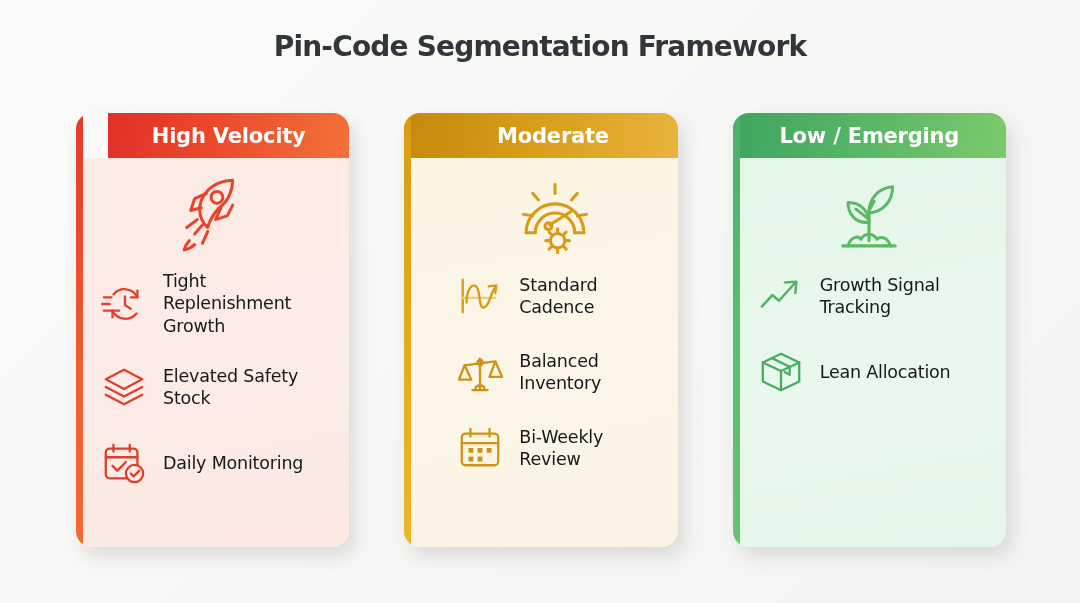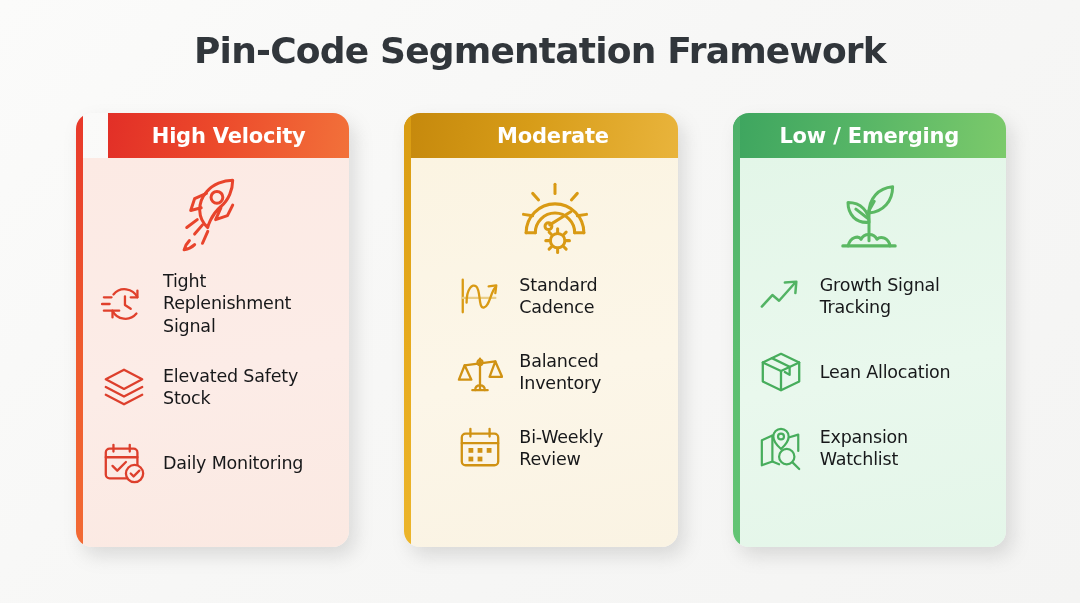--- a/index.html
+++ b/index.html
@@ -21,21 +21,21 @@
     position: relative;
     box-sizing: border-box;
   }
 
   .page-title {
     position: absolute;
     top: 30px;
     left: 0;
     width: 1080px;
     text-align: center;
-    font-size: 36px;
+    font-size: 28px;
     font-weight: 700;
     letter-spacing: -0.8px;
     color: #31363b;
     font-family: "DejaVu Sans", sans-serif;
   }
 
   .cards {
     position: absolute;
     top: 113px;
     left: 76px;
@@ -181,21 +181,21 @@
                 <path d="M38 17 A15 15 0 0 0 13 14"></path>
                 <path d="M12 31 A15 15 0 0 0 37 34"></path>
                 <path d="M38 10 L38 17 L31 17"></path>
                 <path d="M12 38 L12 31 L19 31"></path>
                 <path d="M25 16 L25 25 L31 29"></path>
                 <path d="M3 17 L11 17"></path>
                 <path d="M1 24 L9 24"></path>
                 <path d="M3 31 L11 31"></path>
               </svg>
             </span>
-            <span class="feature-label">Tight Replenishment Signal</span>
+            <span class="feature-label">Tight Replenishment Growth</span>
           </div>
 
           <div class="feature">
             <span class="feature-icon">
               <svg width="46" height="46" viewBox="0 0 48 48" fill="none" stroke="#dd3f2c" stroke-width="2.4" stroke-linecap="round" stroke-linejoin="round">
                 <path d="M24 6 L43 16 L24 26 L5 16 Z"></path>
                 <path d="M5 24 L24 34 L43 24"></path>
                 <path d="M5 32 L24 42 L43 32"></path>
               </svg>
             </span>
@@ -336,34 +336,19 @@
               <svg width="46" height="46" viewBox="0 0 48 48" fill="none" stroke="#47ad5c" stroke-width="2.4" stroke-linecap="round" stroke-linejoin="round">
                 <path d="M24 5 L43 14 L43 34 L24 43 L5 34 L5 14 Z"></path>
                 <path d="M5 14 L24 23 L43 14"></path>
                 <path d="M24 23 L24 43"></path>
                 <path d="M14.5 9.5 L33 18.5 L33 27 L28 24"></path>
               </svg>
             </span>
             <span class="feature-label">Lean Allocation</span>
           </div>
 
-          <div class="feature">
-            <span class="feature-icon">
-              <svg width="46" height="46" viewBox="0 0 48 48" fill="none" stroke="#47ad5c" stroke-width="2.3" stroke-linecap="round" stroke-linejoin="round">
-                <path d="M4 16 L15 11 L15 38 L4 42 Z"></path>
-                <path d="M15 11 L22 15"></path>
-                <path d="M15 38 L22 41"></path>
-                <path d="M32 13 L42 10 L42 27"></path>
-                <path d="M24 4 C19.6 4 16 7.6 16 12 C16 18 24 25 24 25 C24 25 32 18 32 12 C32 7.6 28.4 4 24 4 Z" fill="#e9f8ed"></path>
-                <circle cx="24" cy="12" r="3.1"></circle>
-                <circle cx="30" cy="33" r="8" fill="#e9f8ed"></circle>
-                <path d="M36 39 L43 46"></path>
-              </svg>
-            </span>
-            <span class="feature-label">Expansion Watchlist</span>
-          </div>
 
         </div>
       </div>
     </div>
 
   </div>
 </div>
 
 </body></html>

